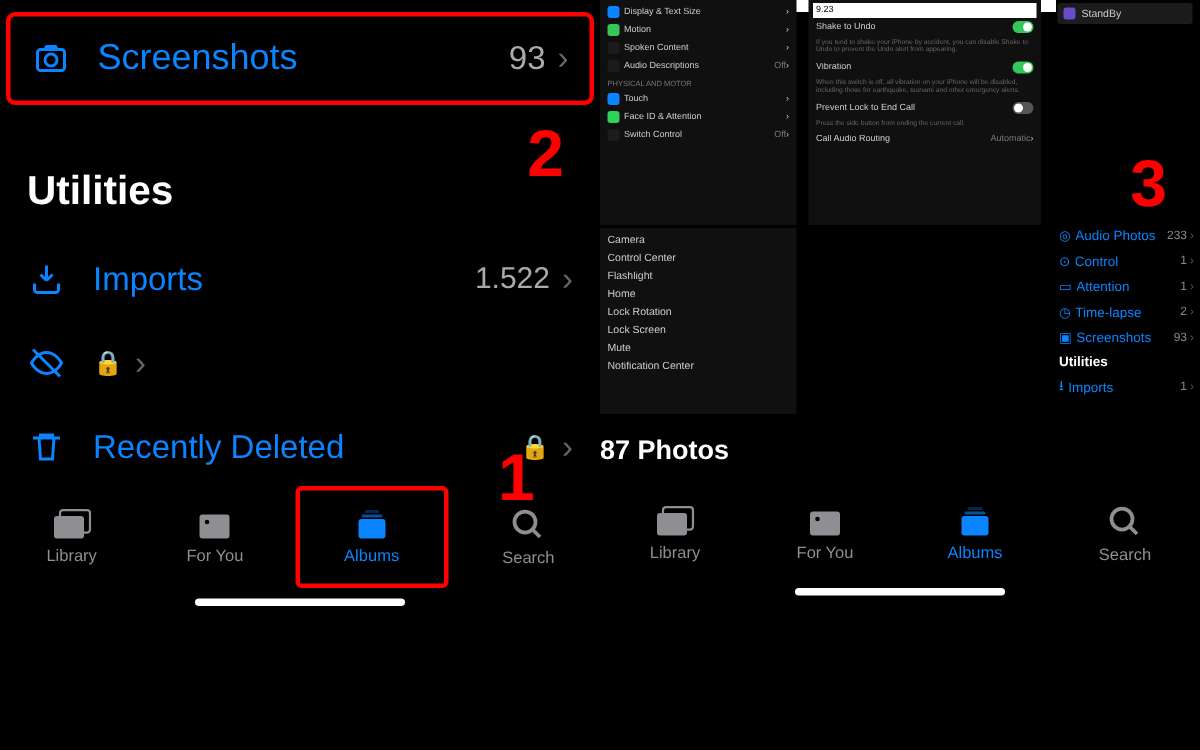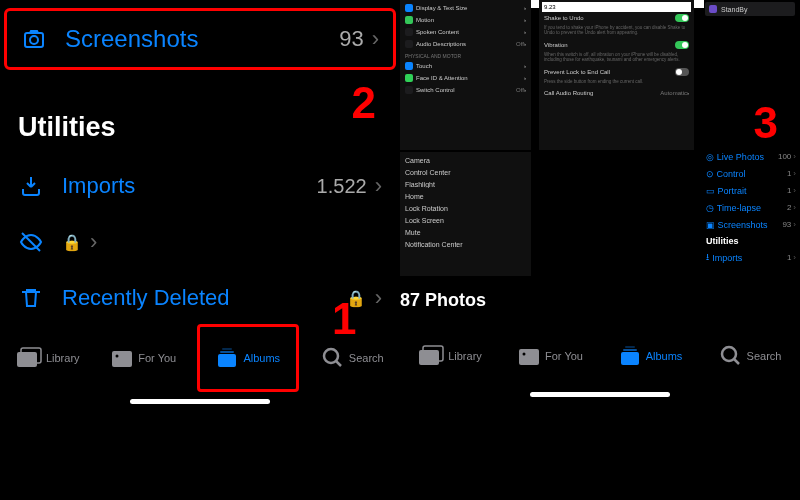--- a/index.html
+++ b/index.html
@@ -19,21 +19,21 @@
   .lp-row { position: absolute; left: 0; right: 0; height: 56px; display: flex; align-items: center; padding: 0 18px; }
   .lp-row .icon-sq { width: 26px; }
   .lp-row .label { font-size: 22px; flex: 1; }
   .lp-row .count { font-size: 20px; color: #aaa; margin-right: 8px; }
   .lp-row .lock { color: #aaa; font-size: 16px; margin-right: 8px; }
   .row-imports { top: 158px; }
   .row-hidden { top: 214px; }
   .row-deleted { top: 270px; justify-content: center; }
   .step1 { top: 294px; left: 332px; }
   .tabbar { position: absolute; bottom: 106px; left: 0; right: 0; height: 72px; display: flex; }
-  .tab-item { flex: 1; display: flex; align-items: center; justify-content: center; color: #8e8e93; font-size: 11px; gap: 4px; }
+  .tab-item { flex: 1; display: flex; flex-direction: column; align-items: center; justify-content: center; color: #8e8e93; font-size: 11px; gap: 4px; }
   .tab-item.active { color: #0a84ff; }
   .tab-border { border: 3px solid #f00; border-radius: 4px; margin: 2px 6px; padding: 4px 0; }
   .home-ind { position: absolute; bottom: 96px; left: 130px; width: 140px; height: 5px; border-radius: 3px; background: #fff; }
   .svg-icon { width: 24px; height: 24px; }
   
   .rp-grid { position: absolute; top: 0; left: 0; right: 0; height: 280px; display: flex; }
   .thumb-col { display: flex; flex-direction: column; }
   .settings-thumb { width: 131px; background: #101010; font-size: 6px; color: #ccc; padding: 2px 3px; overflow: hidden; }
   .settings-thumb .trow { display: flex; align-items: center; justify-content: space-between; height: 12px; padding: 0 2px; }
   .settings-thumb .trow .tiny-ic { width: 8px; height: 8px; background: #2c2c2e; border-radius: 2px; margin-right: 3px; }
@@ -257,33 +257,33 @@
             </div>
         </div>
       </div>
     </div>
 
     <div class="step step3">3</div>
 
     <div class="rp-media-list">
       <div class="mrow">
           <span style="margin-right:3px">◎</span>
-          <span class="ml">Live Photos</span>
-          <span class="mc">100</span>
+          <span class="ml">Audio Photos</span>
+          <span class="mc">233</span>
           <span class="mchev">›</span>
         </div>
       <div class="mrow">
           <span style="margin-right:3px">⊙</span>
           <span class="ml">Control</span>
           <span class="mc">1</span>
           <span class="mchev">›</span>
         </div>
       <div class="mrow">
           <span style="margin-right:3px">▭</span>
-          <span class="ml">Portrait</span>
+          <span class="ml">Attention</span>
           <span class="mc">1</span>
           <span class="mchev">›</span>
         </div>
       <div class="mrow">
           <span style="margin-right:3px">◷</span>
           <span class="ml">Time-lapse</span>
           <span class="mc">2</span>
           <span class="mchev">›</span>
         </div>
       <div class="mrow">

